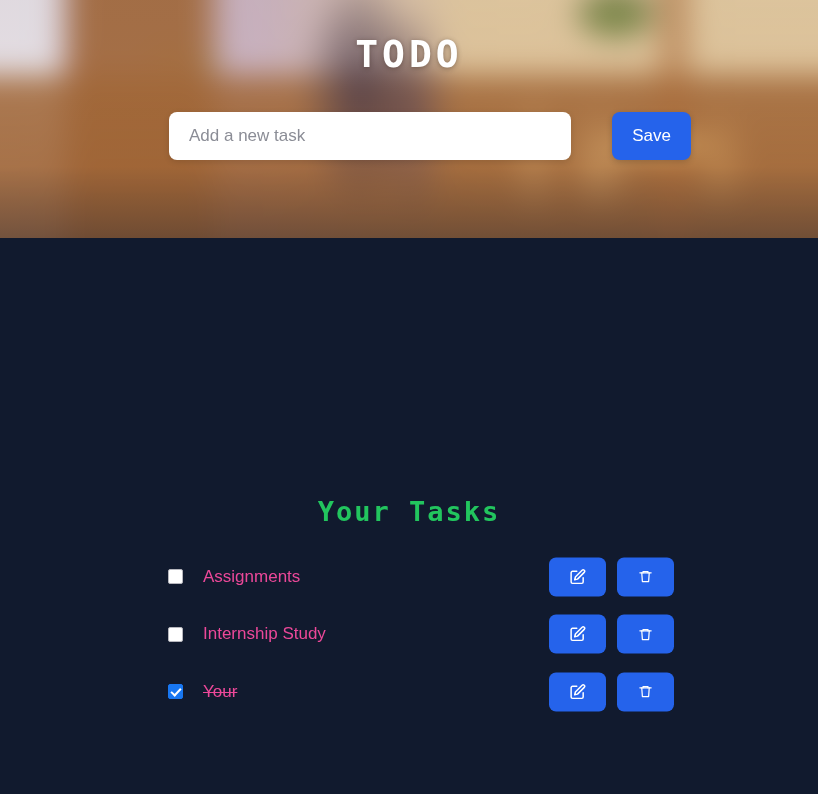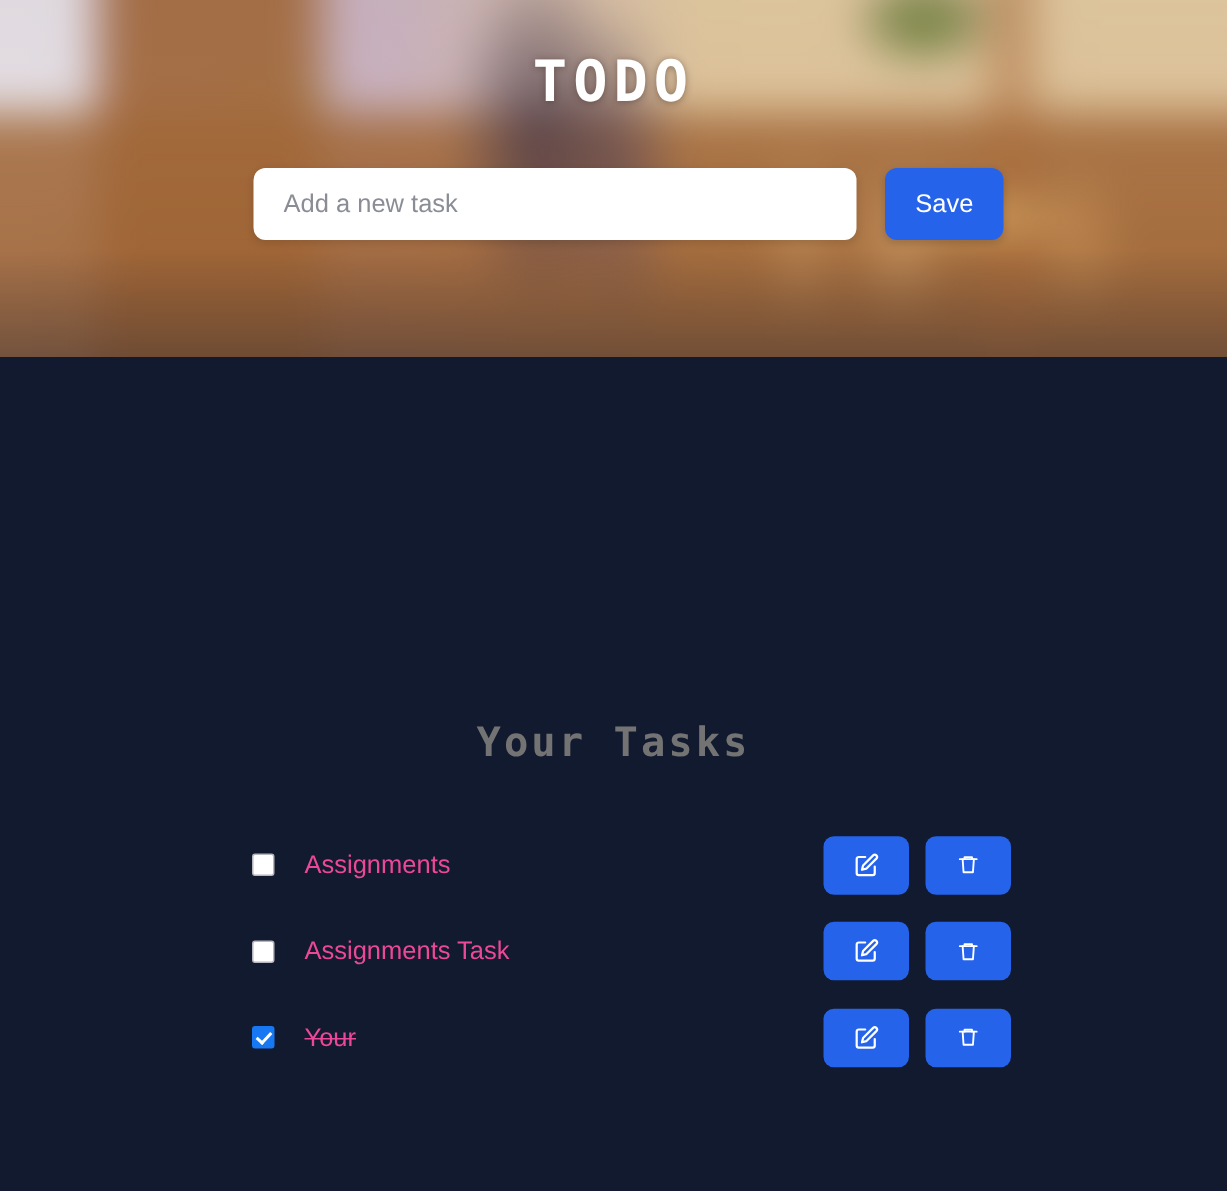--- a/index.html
+++ b/index.html
@@ -120,41 +120,42 @@
     width: 79px;
     height: 48px;
     border: none;
     border-radius: 8px;
     background: #2563eb;
     color: #ffffff;
     font-family: "Liberation Sans", sans-serif;
     font-size: 17px;
     cursor: pointer;
     box-shadow: 0 2px 6px rgba(0,0,0,0.18);
+    margin-left: 22px;
   }
 
   
   .tasks-section {
     position: relative;
     width: 818px;
     height: 556px;
     background: #111a2e;
   }
 
   .tasks-heading {
     position: absolute;
-    top: 242px;
+    top: 258px;
     left: 0;
     width: 100%;
     text-align: center;
     font-family: "DejaVu Sans Mono", "Liberation Mono", monospace;
     font-size: 27px;
     font-weight: bold;
     letter-spacing: 2px;
-    color: #737373;
+    color: #22c55e;
     z-index: 3;
   }
 
   .task-list {
     position: absolute;
     top: 310px;
     left: 0;
     width: 818px;
   }
 
@@ -269,21 +270,21 @@
                 <path d="M8 6V4h8v2"></path>
                 <path d="M6 6l1 14h10l1-14"></path>
               </svg>
             </span>
           </button>
         </div>
       </div>
 
       <div class="task-row">
         <div class="task-check"></div>
-        <span class="task-label">Assignments Task</span>
+        <span class="task-label">Internship Study</span>
         <div class="task-actions">
           <button class="icon-button">
             <span>
               <svg width="17" height="17" viewBox="0 0 24 24" fill="none" stroke="#ffffff" stroke-width="2.1" stroke-linecap="round" stroke-linejoin="round">
                 <path d="M11 4H5a2 2 0 0 0-2 2v13a2 2 0 0 0 2 2h13a2 2 0 0 0 2-2v-6"></path>
                 <path d="M18.5 2.5a2.12 2.12 0 0 1 3 3L12 15l-4 1 1-4 9.5-9.5z"></path>
               </svg>
             </span>
           </button>
           <button class="icon-button">

